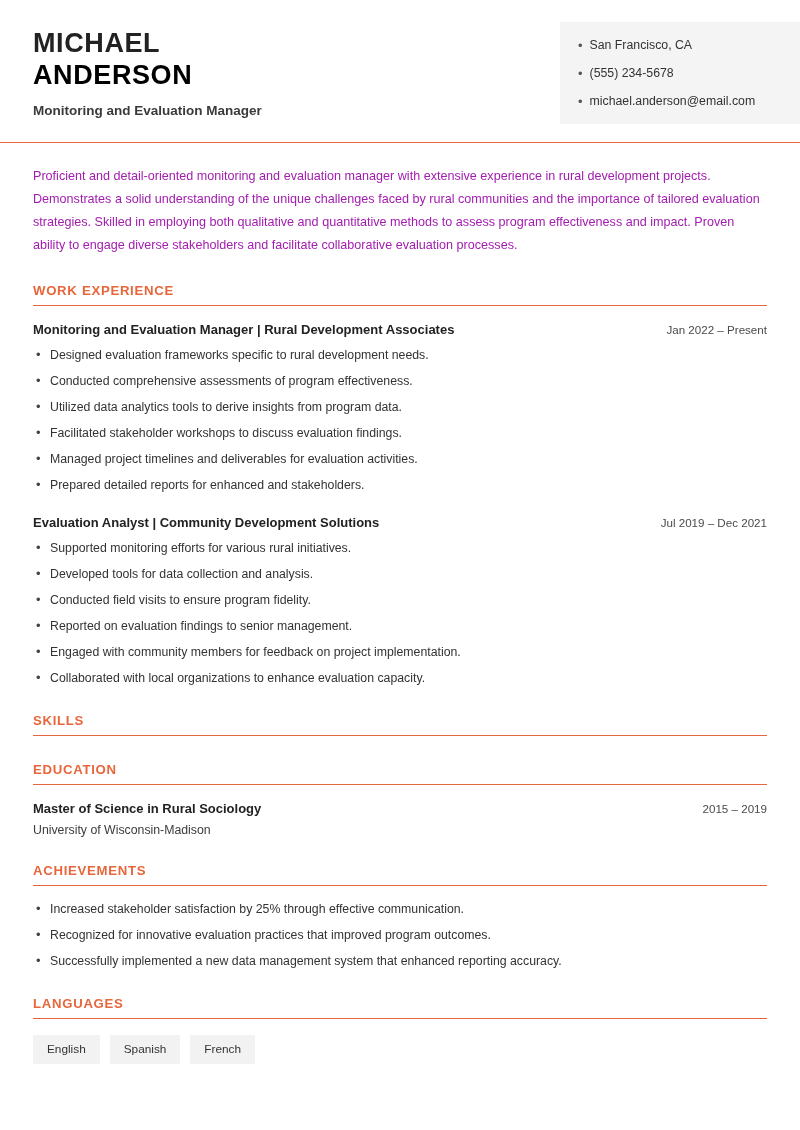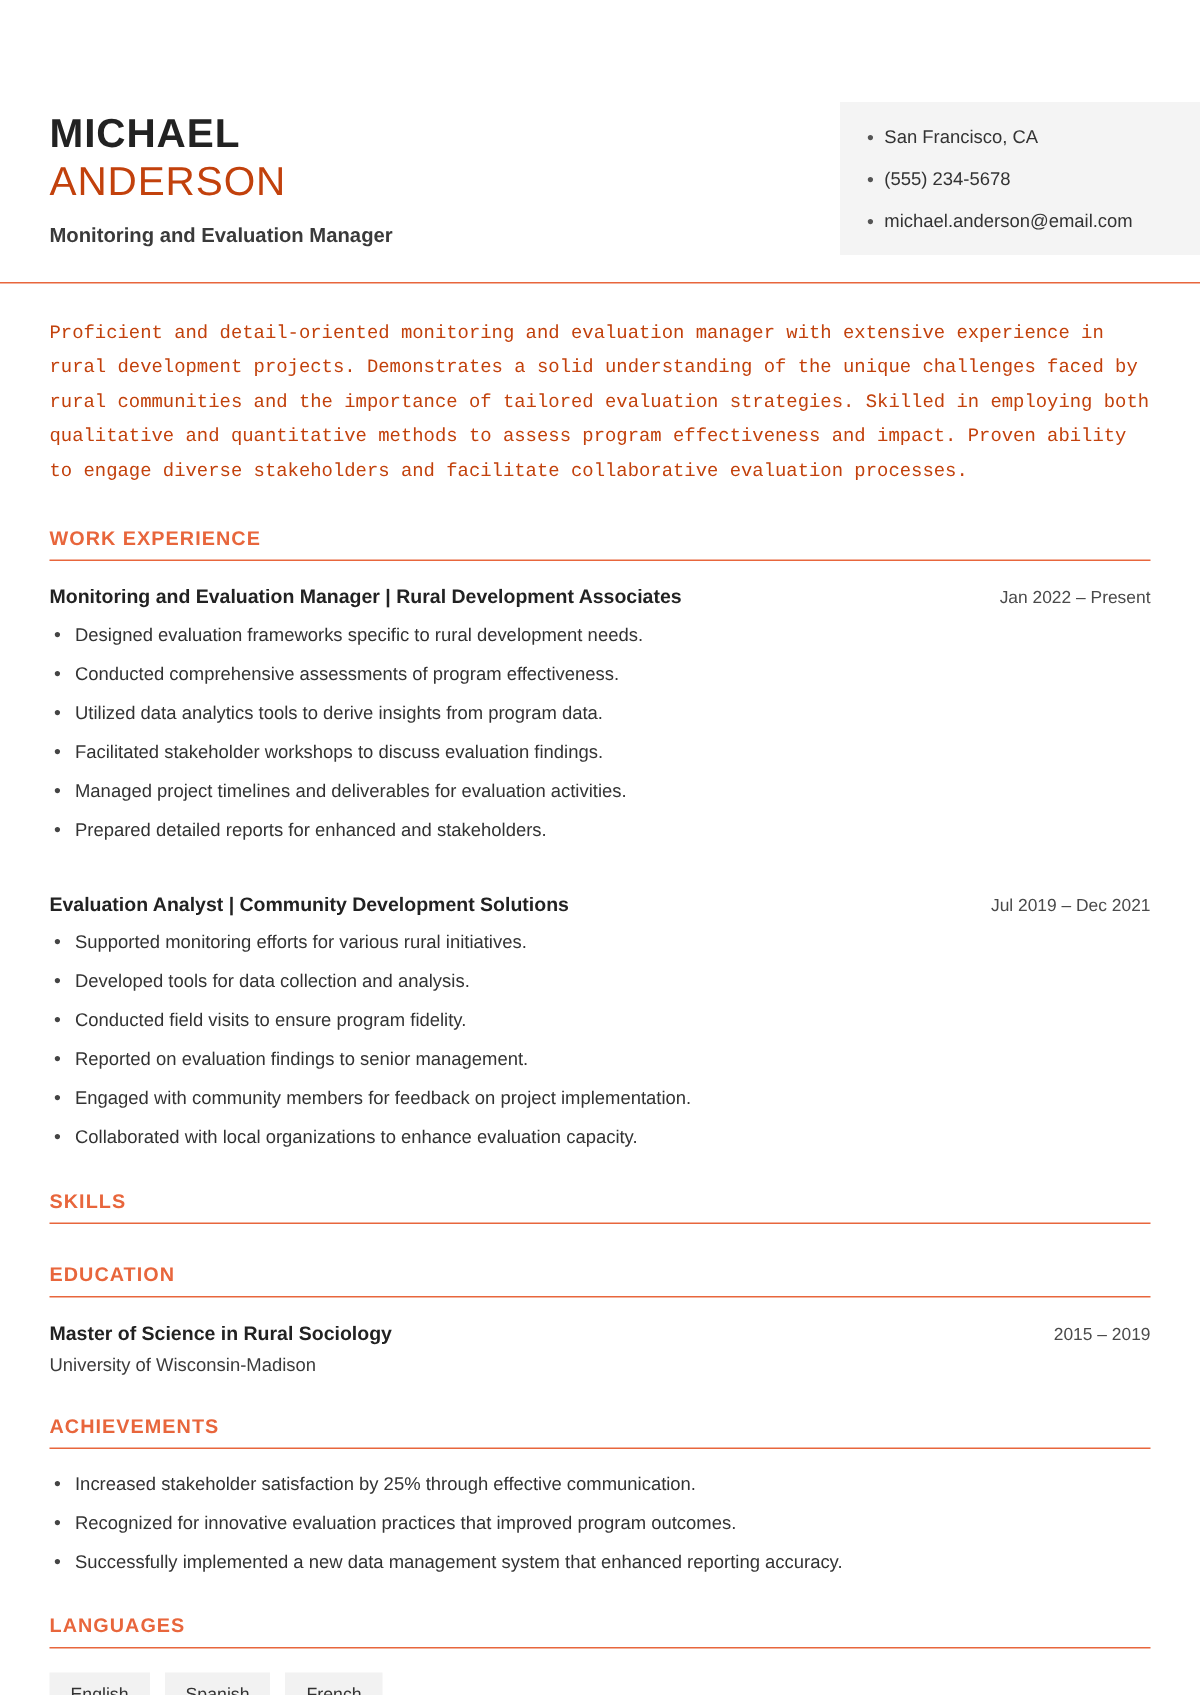--- a/index.html
+++ b/index.html
@@ -23,39 +23,38 @@
     padding-bottom: 40px;
   }
 
   
   .header {
     display: flex;
     align-items: flex-start;
     justify-content: space-between;
     padding: 22px 0 0 0;
     position: relative;
-    margin-top: 46px;
   }
   .header-left {
     padding-left: 33px;
     padding-top: 6px;
   }
   .name-first {
     font-size: 27px;
     font-weight: bold;
     letter-spacing: 0.6px;
     color: #222222;
     line-height: 1.18;
     margin: 0;
   }
   .name-last {
     font-size: 27px;
-    font-weight: normal;
+    font-weight: bold;
     letter-spacing: 0.6px;
-    color: #c2410c;
+    color: #000000;
     line-height: 1.18;
     margin: 0;
   }
   .job-title {
     font-size: 13.5px;
     color: #3a3a3a;
     margin-top: 11px;
     font-weight: bold;
   }
   .contact-box {
@@ -86,40 +85,39 @@
     margin: 18px 0 0 0;
   }
 
   
   .body-wrap {
     padding: 0 33px;
   }
   .summary {
     font-size: 12.6px;
     line-height: 1.82;
-    color: #c2410c;
+    color: #a21caf;
     padding-top: 22px;
-    font-family: Liberation Mono, monospace;
   }
 
   .section { margin-top: 26px; }
   .section-title {
     font-size: 13.2px;
     font-weight: bold;
     color: #e8663c;
     letter-spacing: 0.7px;
     margin: 0 0 7px 0;
   }
   .section-rule {
     border: none;
     border-top: 1px solid #e8663c;
     margin: 0 0 16px 0;
   }
 
-  .job { margin-bottom: 33px; }
+  .job { margin-bottom: 22px; }
   .job:last-child { margin-bottom: 0; }
   .job-head {
     display: flex;
     justify-content: space-between;
     align-items: baseline;
   }
   .job-role {
     font-size: 13px;
     font-weight: bold;
     color: #222222;

